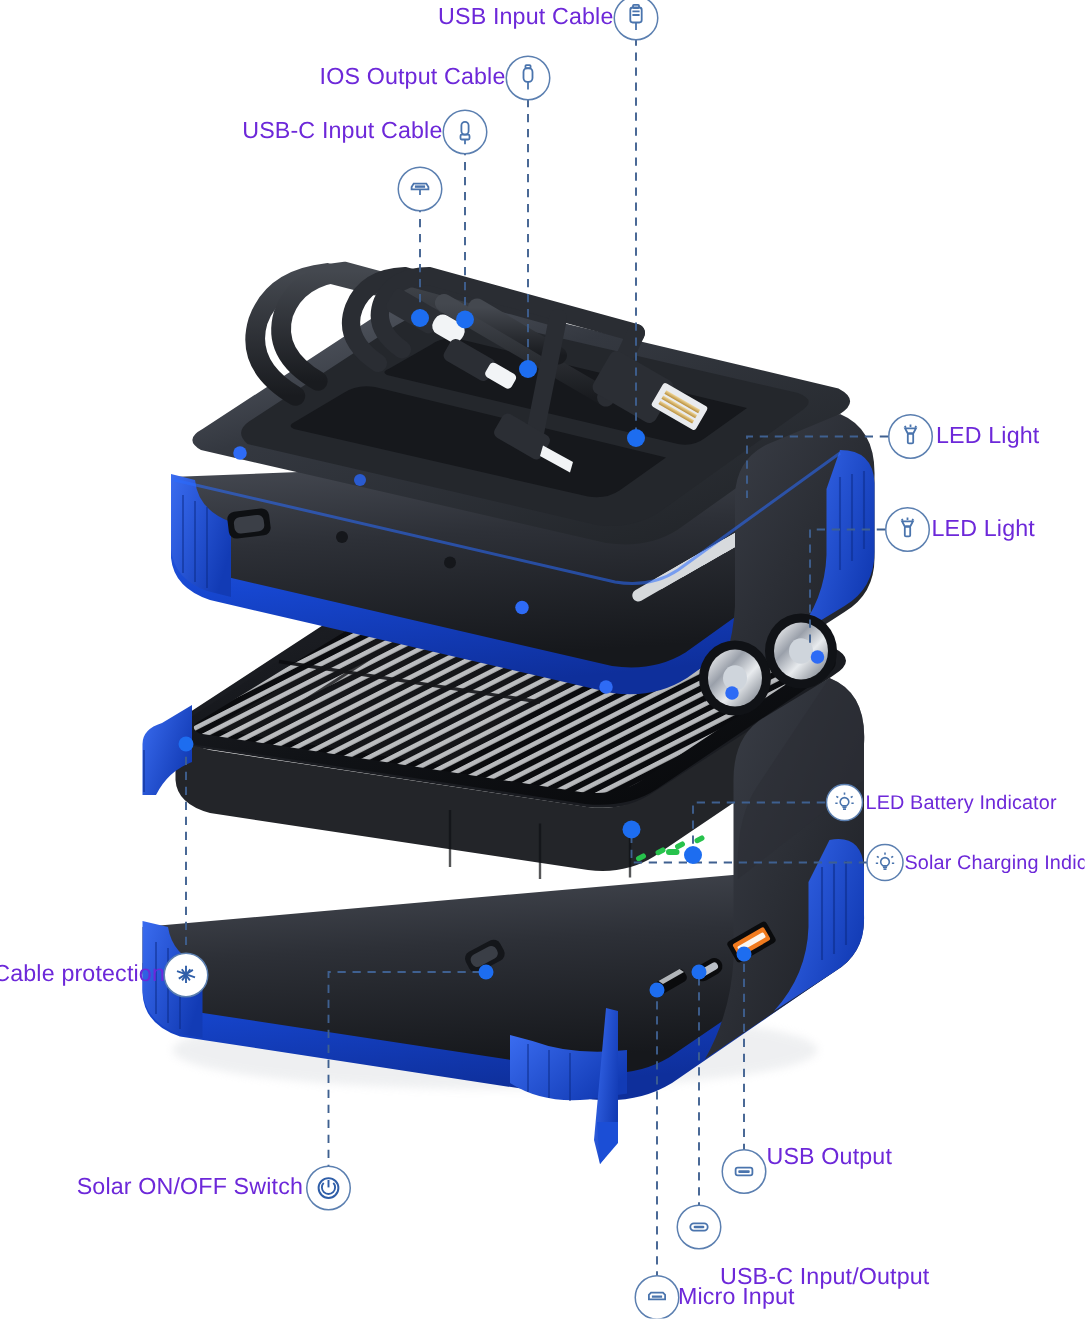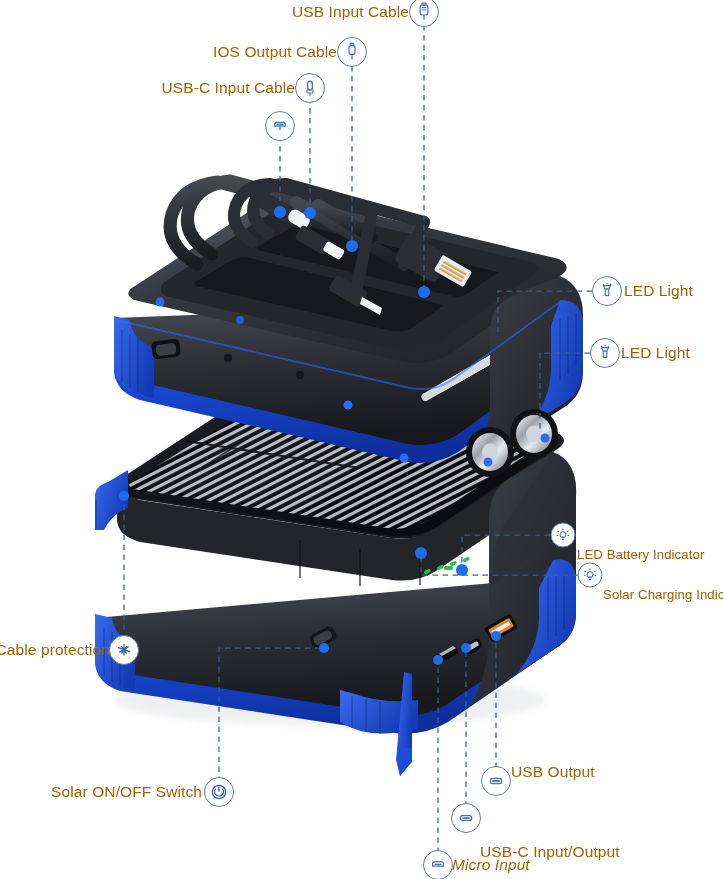--- a/index.html
+++ b/index.html
@@ -4,24 +4,24 @@
 <style>
   html,body{margin:0;padding:0;background:#ffffff;}
   body{
     width:723px;height:879px;position:relative;overflow:hidden;
     font-family:"Liberation Sans","DejaVu Sans",sans-serif;
     color:#2b2b2b;
   }
   #stage{position:absolute;left:0;top:0;width:723px;height:879px;}
   .svg-layer{position:absolute;left:0;top:0;width:723px;height:879px;}
   .lbl{
-    position:absolute;font-size:15.5px;line-height:1;color:#a16207;
+    position:absolute;font-size:15.5px;line-height:1;color:#6d28d9;
     white-space:nowrap;letter-spacing:.1px;
   }
-  .lbl.sm{font-size:13.2px;margin-top:20px;}
+  .lbl.sm{font-size:13.2px;}
   .lbl.right{transform:translateY(-50%);}
   .lbl.leftal{transform:translate(-100%,-50%);}
   .ico{
     position:absolute;width:30px;height:30px;border-radius:50%;
     border:1.15px solid #5b7fb0;background:#ffffff;
     transform:translate(-50%,-50%);
     display:flex;align-items:center;justify-content:center;
     box-sizing:border-box;
   }
   .ico.s{width:25px;height:25px;}
@@ -417,15 +417,15 @@
     </svg>
   </div>
   <div class="lbl right" style="left:480px;top:852px;">USB-C Input/Output</div>
 
   <div class="ico" style="left:438px;top:865px;">
     <svg width="20" height="20" viewBox="0 0 20 20" stroke="#4a74ad" fill="none" stroke-width="1.2">
       <path d="M4.6,8.2 L6,6.8 h8 L15.4,8.2 v3 H4.6 Z"></path>
       <path d="M6.6,9.4 h6.8" stroke-width="1.5"></path>
     </svg>
   </div>
-  <div class="lbl right" style="left:452px;top:865px;font-style:italic;">Micro Input</div>
+  <div class="lbl right" style="left:452px;top:865px;">Micro Input</div>
 
 </div>
 
 </body></html>

